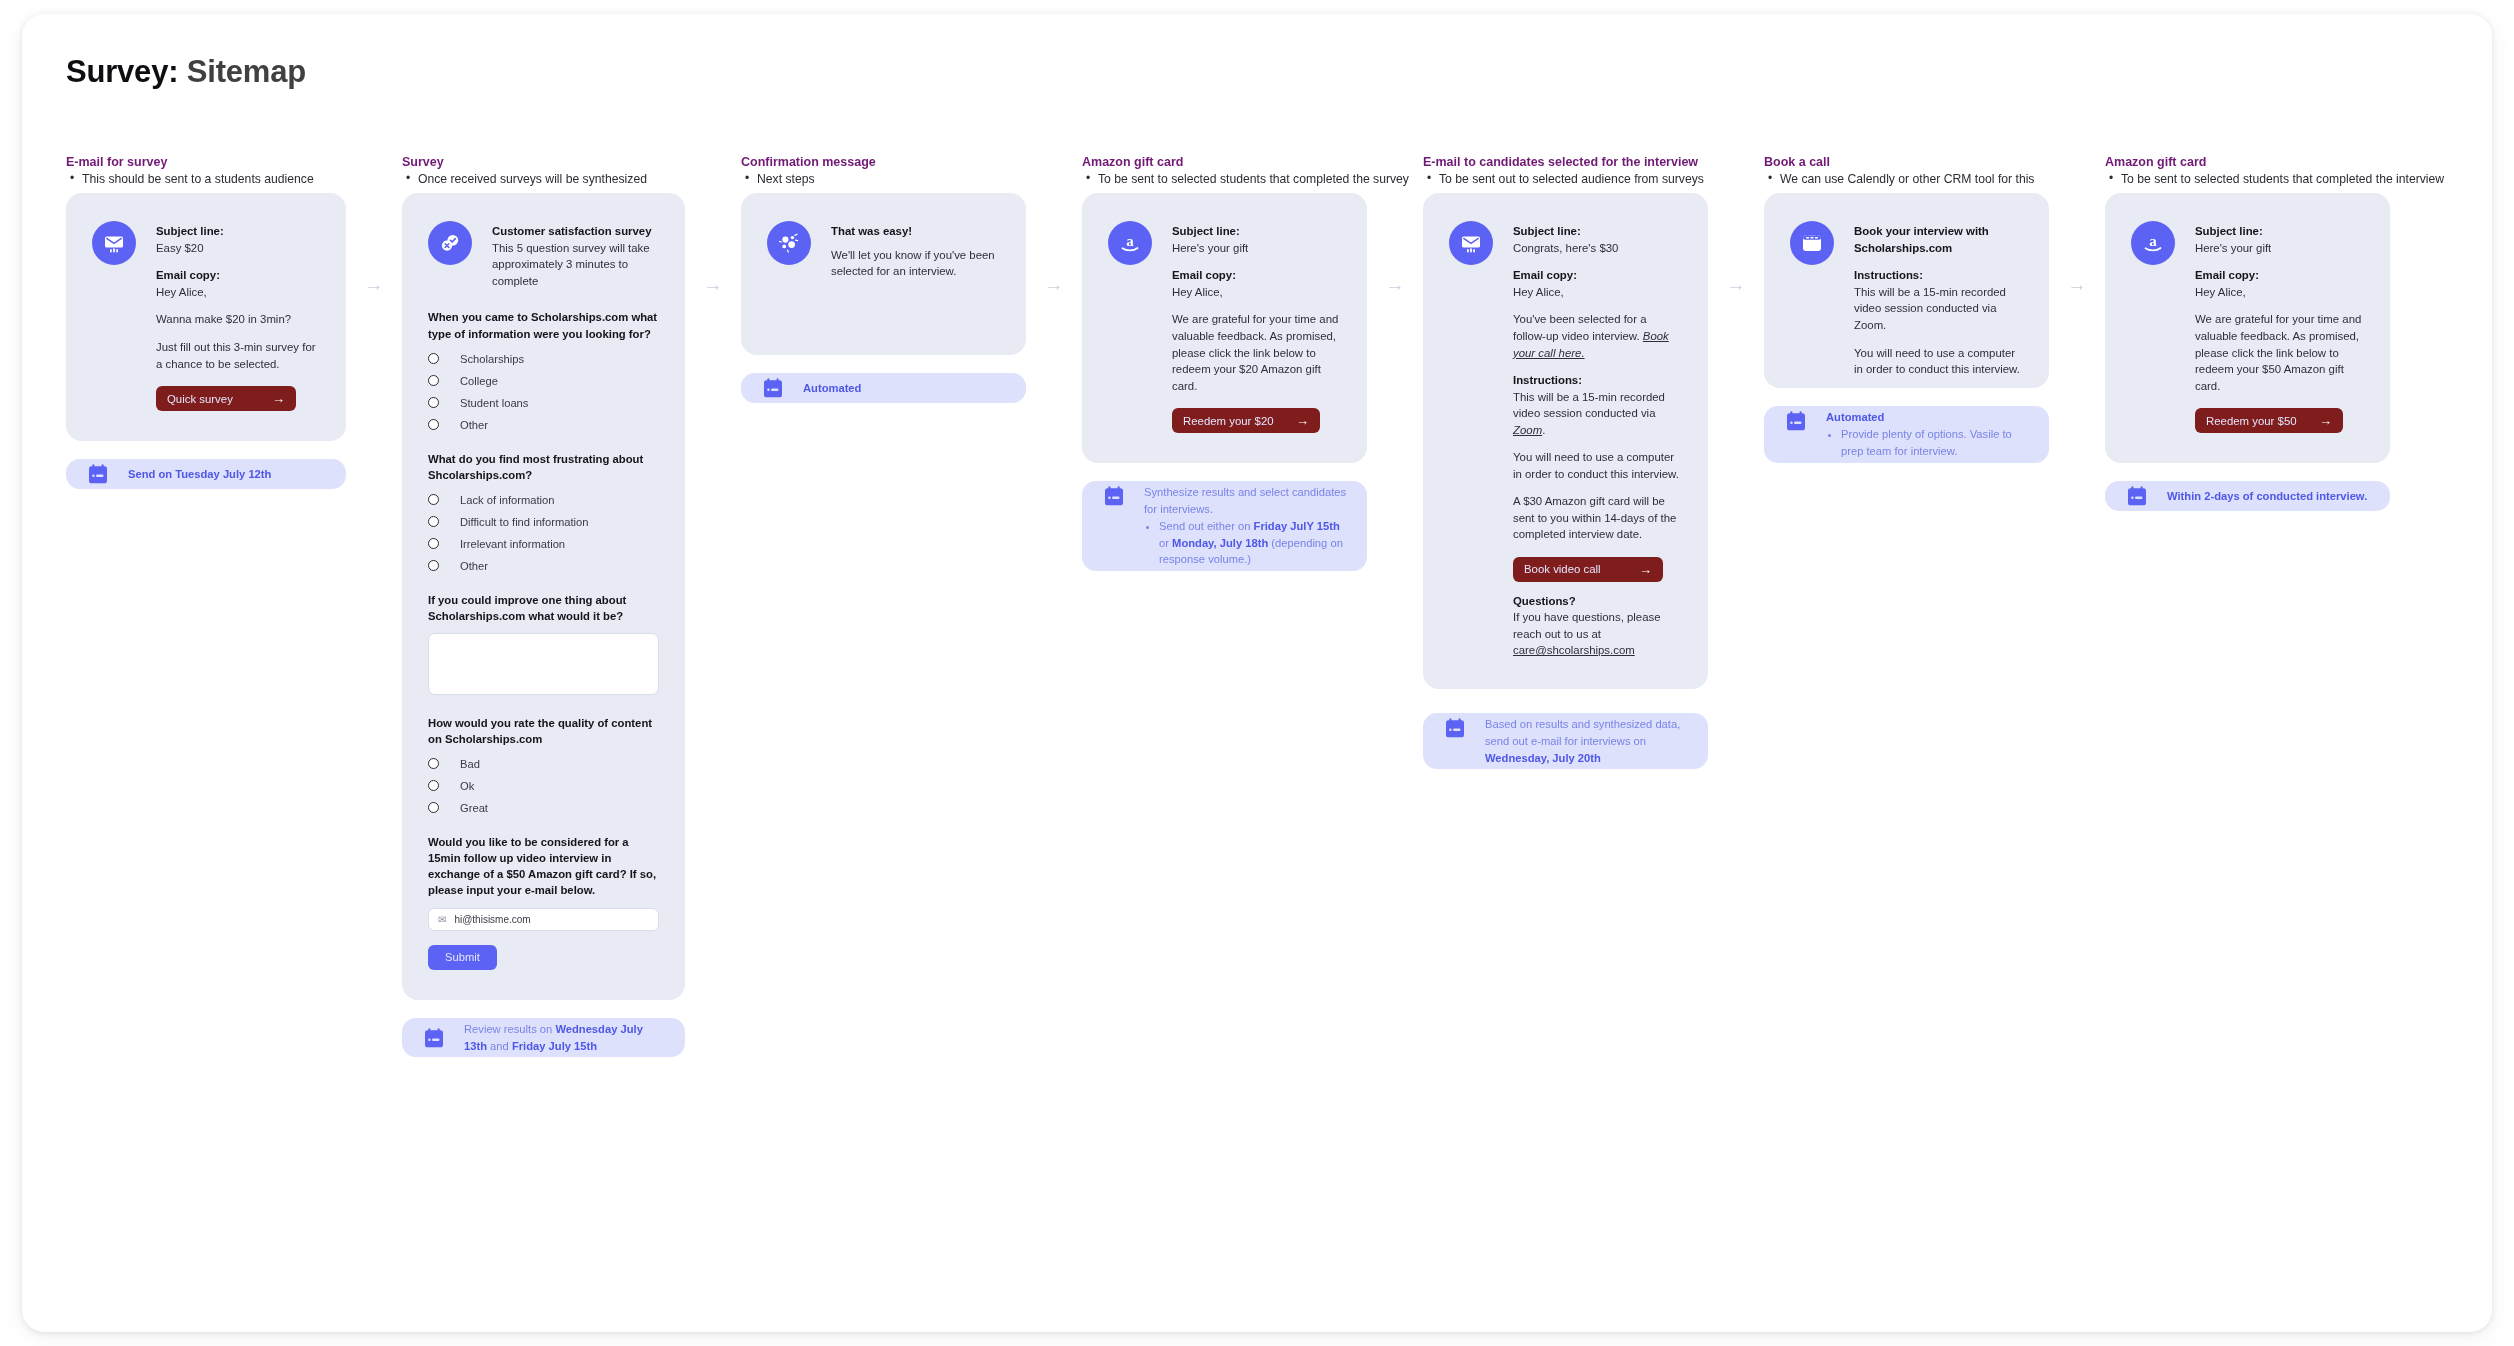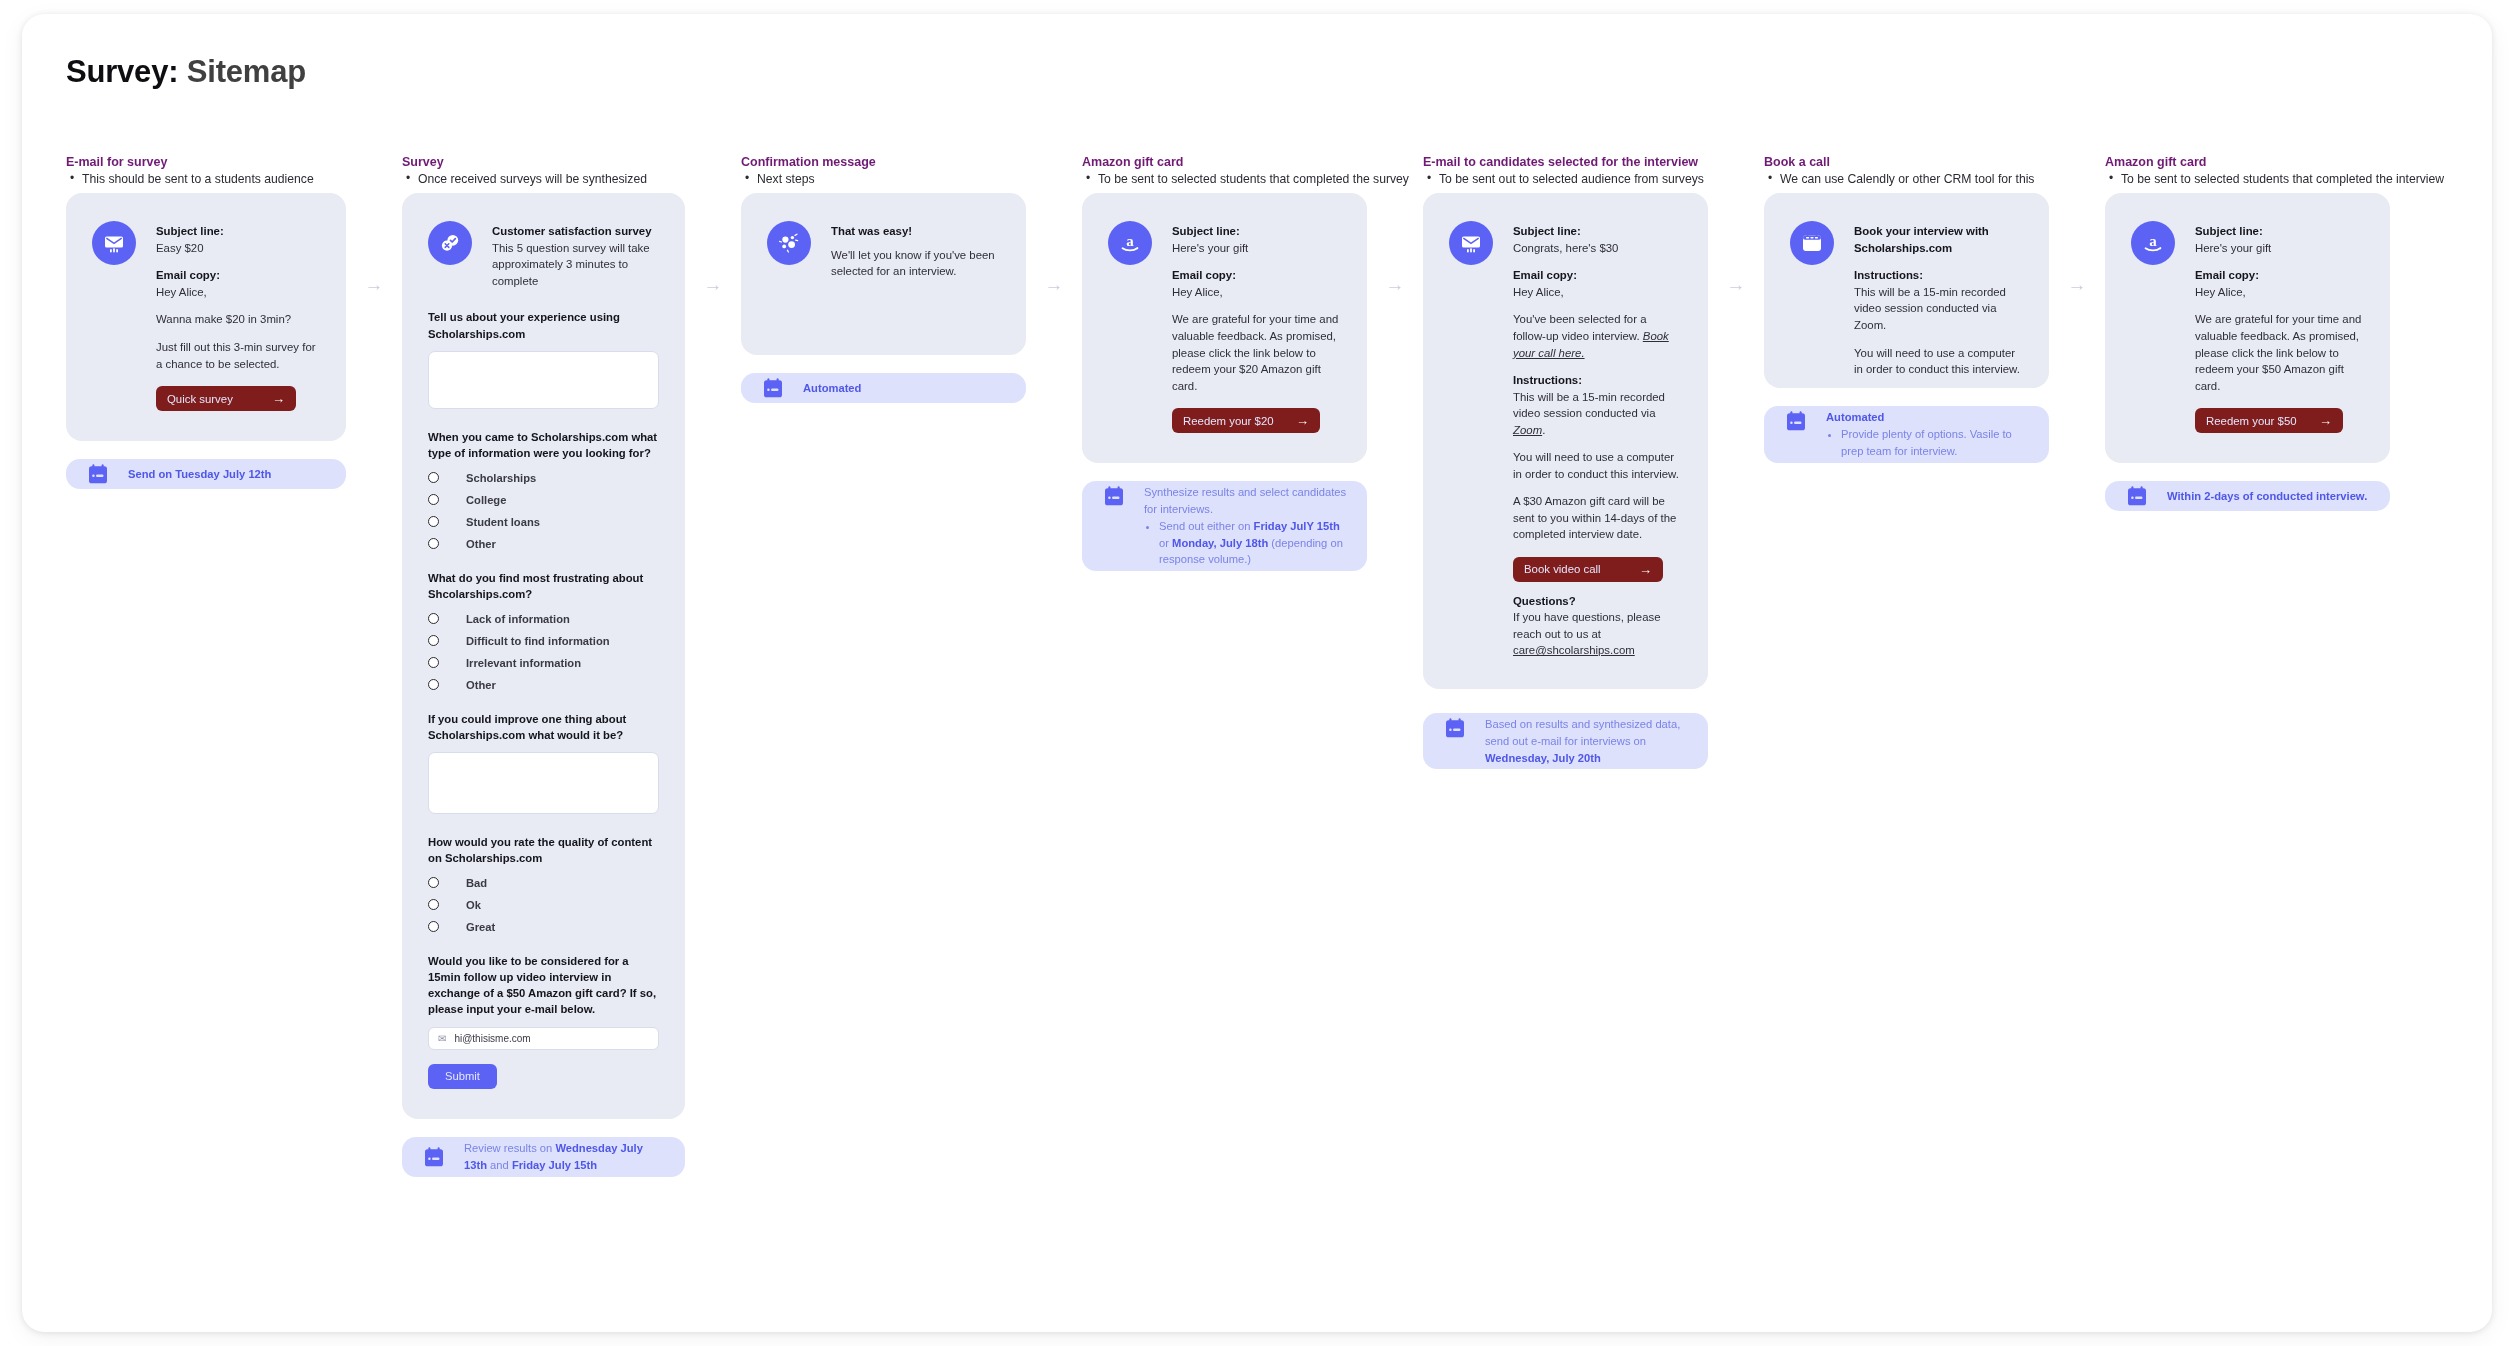--- a/index.html
+++ b/index.html
@@ -123,21 +123,21 @@
   .q-lbl { font-size: 11.3px; font-weight: bold; color: #14141b; line-height: 1.42; }
   .ta {
     margin-top: 9px;
     background: #fff;
     border: 1px solid #d9dcea;
     border-radius: 7px;
     height: 58px; width: 100%;
   }
   .ta.tall { height: 62px; }
   .opts { margin-top: 11px; display: flex; flex-direction: column; gap: 10px; }
-  .opt { display: flex; align-items: center; gap: 27px; font-weight: bold; }
+  .opt { display: flex; align-items: center; gap: 21px; }
   .radio {
     width: 11px; height: 11px; border-radius: 50%;
     border: 1.4px solid #2b2b33; background: #fff; flex: 0 0 auto;
   }
   .opt span { font-size: 11.2px; color: #3a3a45; }
   .inp {
     margin-top: 10px;
     background: #fff; border: 1px solid #d9dcea; border-radius: 6px;
     height: 23px; display: flex; align-items: center; gap: 8px; padding: 0 9px;
   }
@@ -225,24 +225,20 @@
                 <path d="M12.5 9.3 L14.2 11 L17.3 7.6" stroke="#5b62f4" stroke-width="1.7" fill="none" stroke-linecap="round" stroke-linejoin="round"></path>
                 <path d="M7.2 12.8 L10.8 16.4 M10.8 12.8 L7.2 16.4" stroke="#5b62f4" stroke-width="1.5" stroke-linecap="round"></path>
               </svg>
           </div>
           <div class="card-body">
             <div class="lbl">Customer satisfaction survey</div>
             <div class="txt">This 5 question survey will take approximately 3 minutes to complete</div>
           </div>
         </div>
 
-        <div class="q">
-          <div class="q-lbl">Tell us about your experience using Scholarships.com</div>
-          <div class="ta"></div>
-        </div>
 
         <div class="q">
           <div class="q-lbl">When you came to Scholarships.com what type of information were you looking for?</div>
           <div class="opts">
             <label class="opt">
                 <span class="radio"></span>
                 <span>Scholarships</span>
               </label>
             <label class="opt">
                 <span class="radio"></span>

